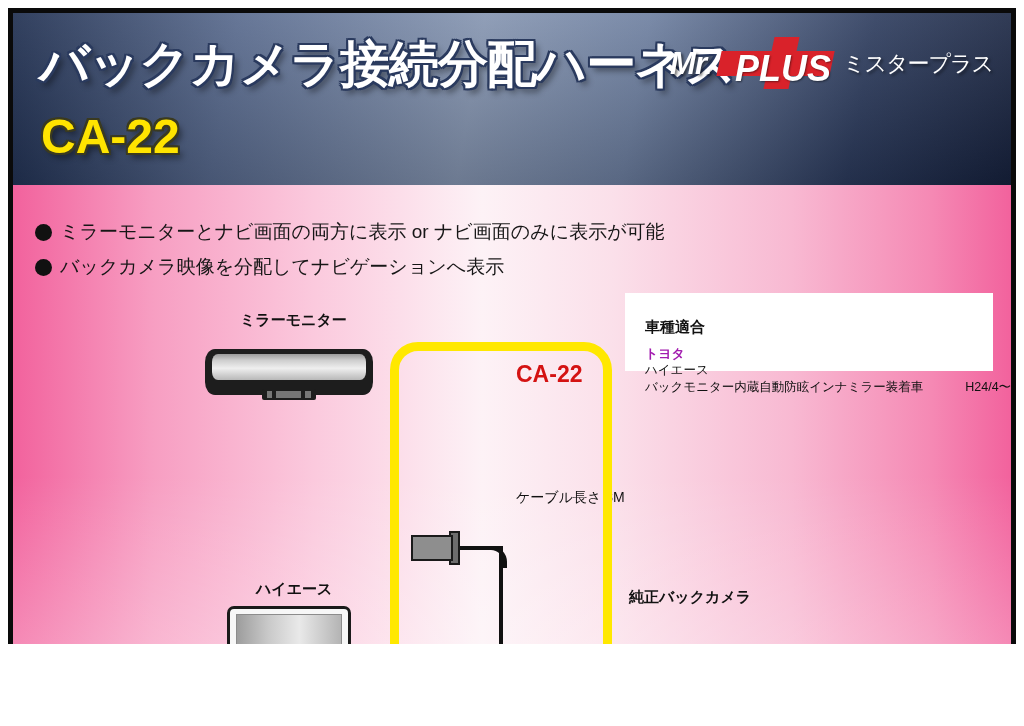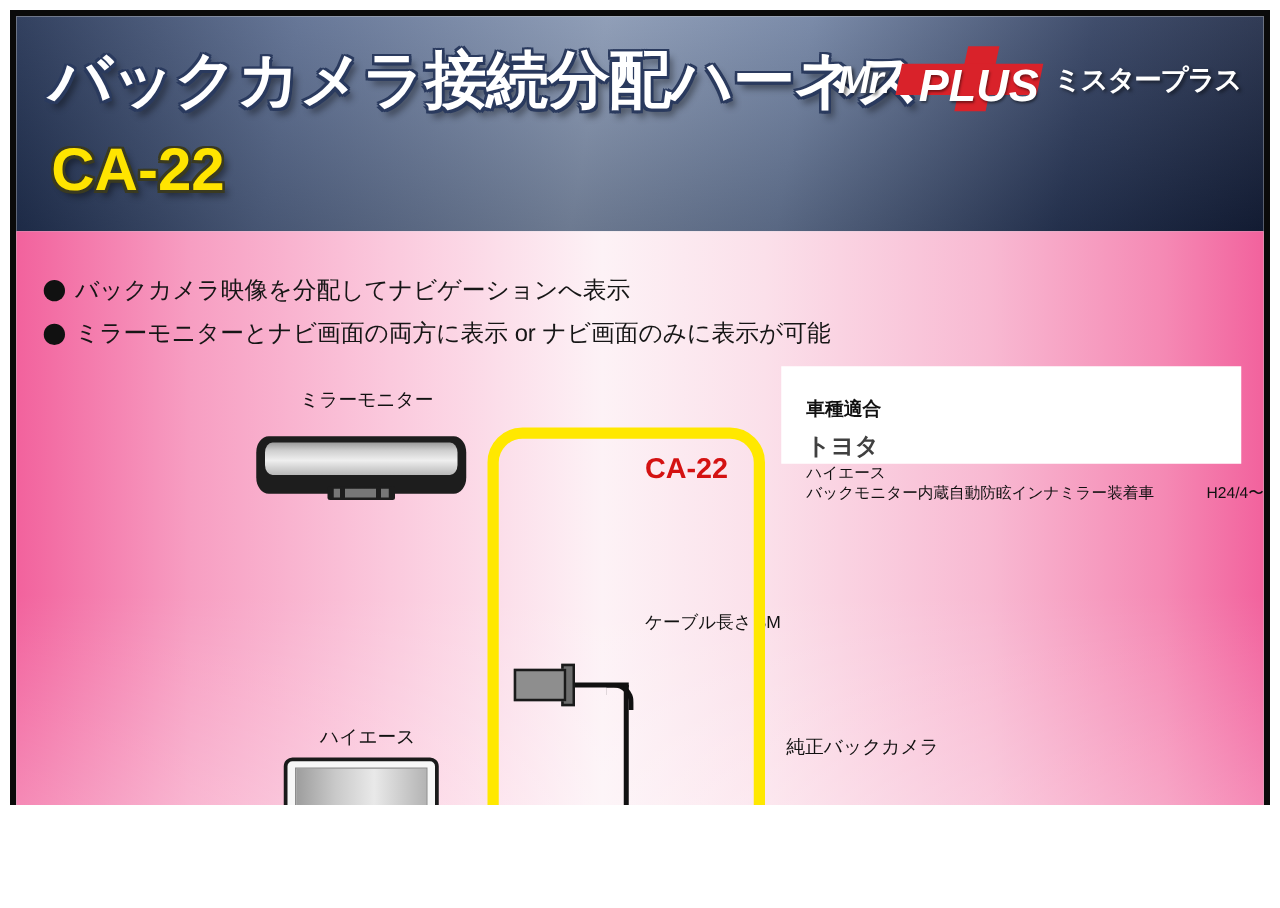--- a/index.html
+++ b/index.html
@@ -119,21 +119,21 @@
     width: 113px;
     font-size: 36px;
     font-weight: bold;
     font-style: italic;
     color: #ffffff;
     letter-spacing: 0px;
     text-shadow: 1px 1px 2px rgba(0,0,0,0.45);
   }
   .logo-kana {
     font-size: 22px;
-    font-weight: bold;
+    font-weight: normal;
     color: #ffffff;
     letter-spacing: -1px;
     text-shadow: 2px 2px 3px rgba(0,0,0,0.5);
     margin-left: 4px;
   }
 
   
   .body-area {
     position: absolute;
     left: 0;
@@ -193,40 +193,40 @@
     padding: 9px 0 0 20px;
   }
   .compat-title {
     font-size: 15px;
     font-weight: bold;
     color: #111;
     margin-bottom: 9px;
     margin-top: 16px;
   }
   .compat-brand {
-    font-size: 19px;
-    font-weight: bold;
-    color: #404040;
+    font-size: 13px;
+    font-weight: bold;
+    color: #a21caf;
     line-height: 1.25;
   }
   .compat-line {
     font-size: 12.5px;
     color: #111;
     line-height: 1.3;
     white-space: nowrap;
   }
   .compat-line .year {
     margin-left: 42px;
   }
 
   
   .label {
     position: absolute;
     font-size: 15px;
-    font-weight: normal;
+    font-weight: bold;
     color: #111111;
     white-space: nowrap;
   }
   .label-mirror   { left: 227px; top: 126px; }
   .label-nav      { left: 243px; top: 395px; }
   .label-camera   { left: 616px; top: 403px; }
   .label-cable    { left: 503px; top: 304px; font-weight: 500; font-size: 14px; }
   .label-ca22 {
     position: absolute;
     left: 503px;
@@ -441,25 +441,25 @@
         </span>
         <span class="logo-kana">ミスタープラス</span>
       </div>
     </div>
 
     <div class="body-area">
 
       <div class="bullets">
         <div class="bullet-row">
           <span class="bullet-dot"></span>
-          <span class="bullet-text">バックカメラ映像を分配してナビゲーションへ表示</span>
+          <span class="bullet-text">ミラーモニターとナビ画面の両方に表示 or ナビ画面のみに表示が可能</span>
         </div>
         <div class="bullet-row">
           <span class="bullet-dot"></span>
-          <span class="bullet-text">ミラーモニターとナビ画面の両方に表示 or ナビ画面のみに表示が可能</span>
+          <span class="bullet-text">バックカメラ映像を分配してナビゲーションへ表示</span>
         </div>
       </div>
 
       <div class="compat-box">
         <div class="compat-title">車種適合</div>
         <div class="compat-brand">トヨタ</div>
         <div class="compat-line">ハイエース</div>
         <div class="compat-line">
           <span>バックモニター内蔵自動防眩インナミラー装着車</span><span class="year">H24/4〜</span>
         </div>

